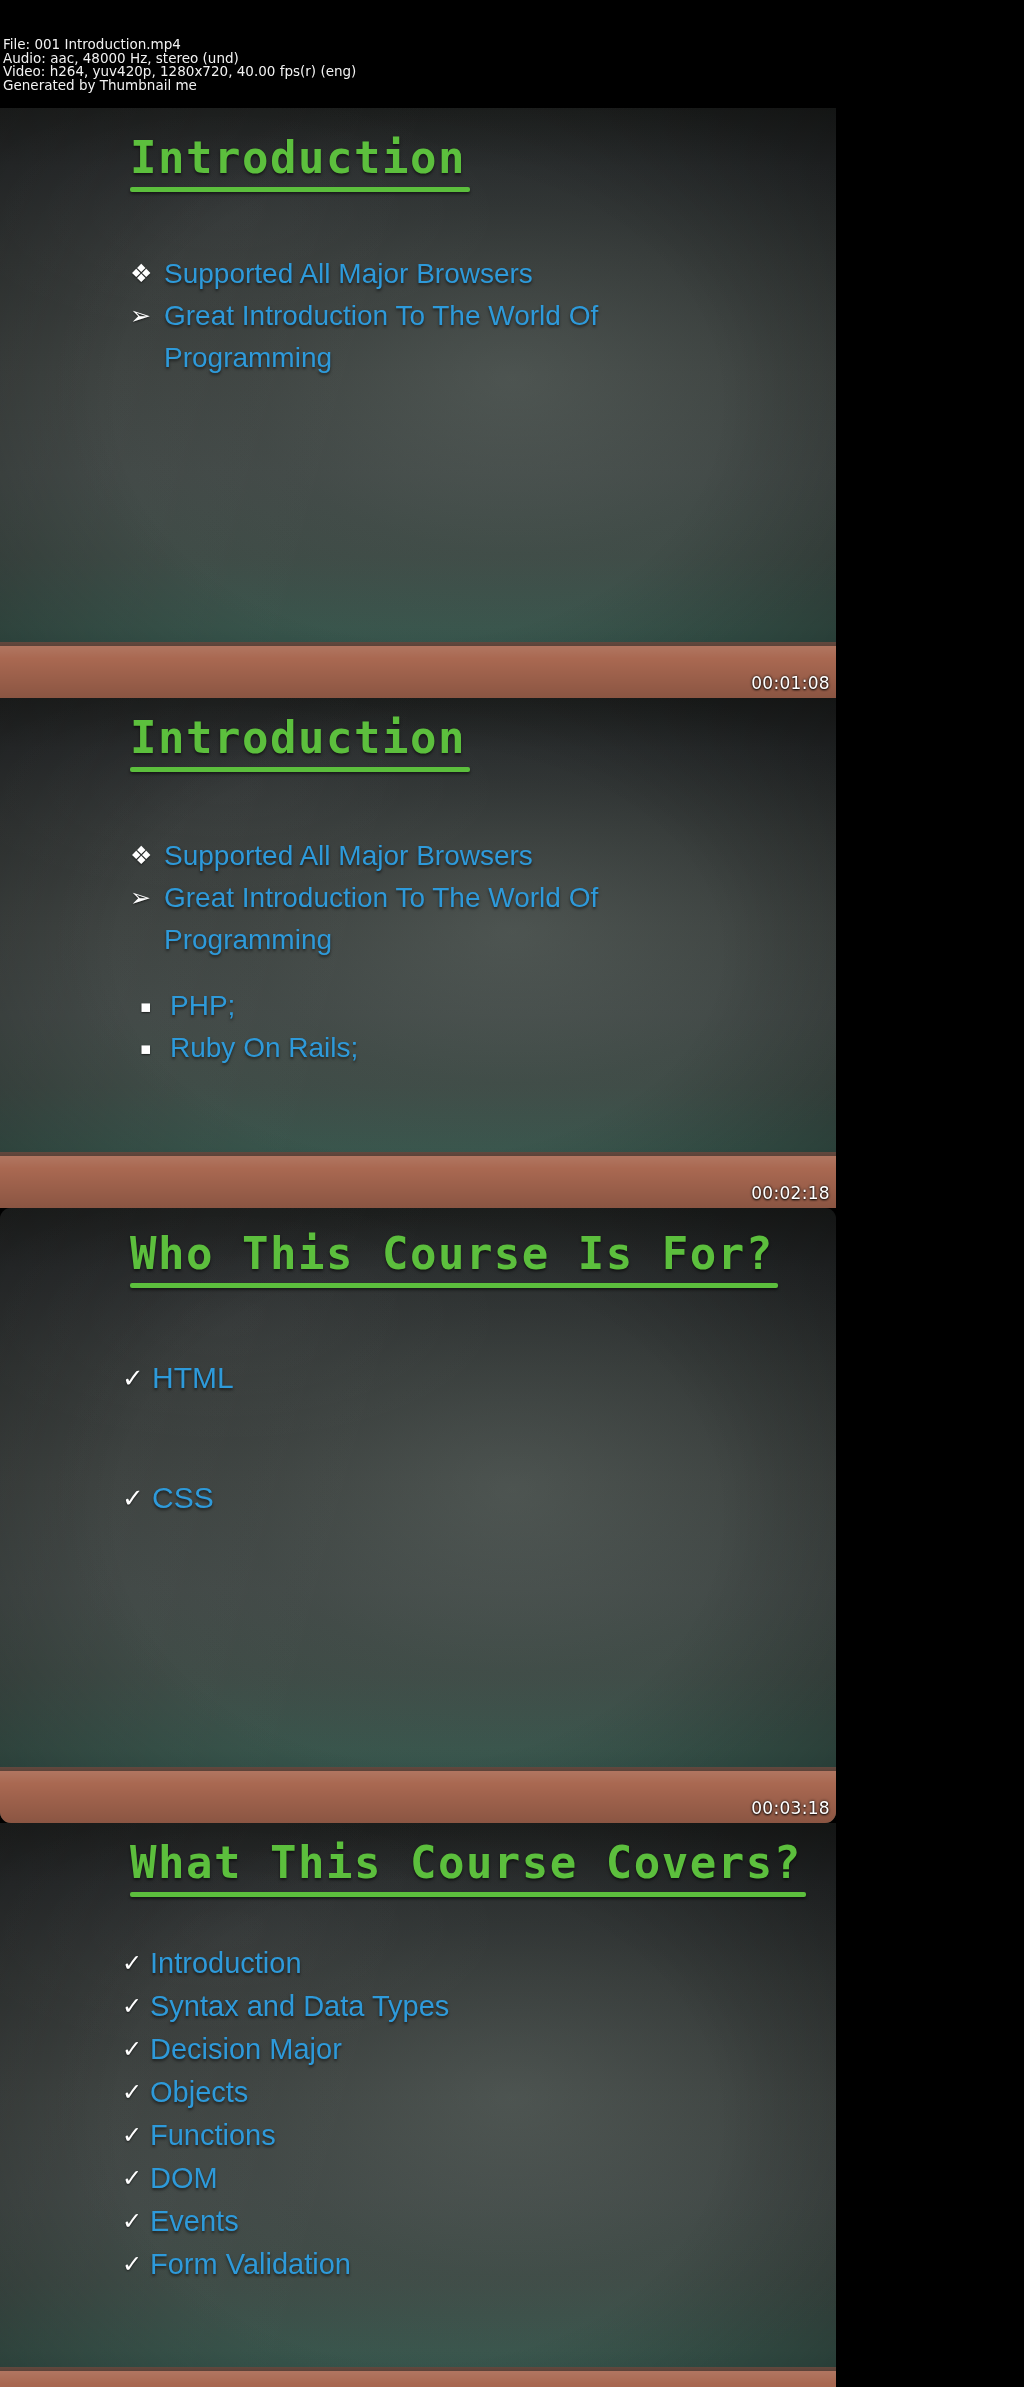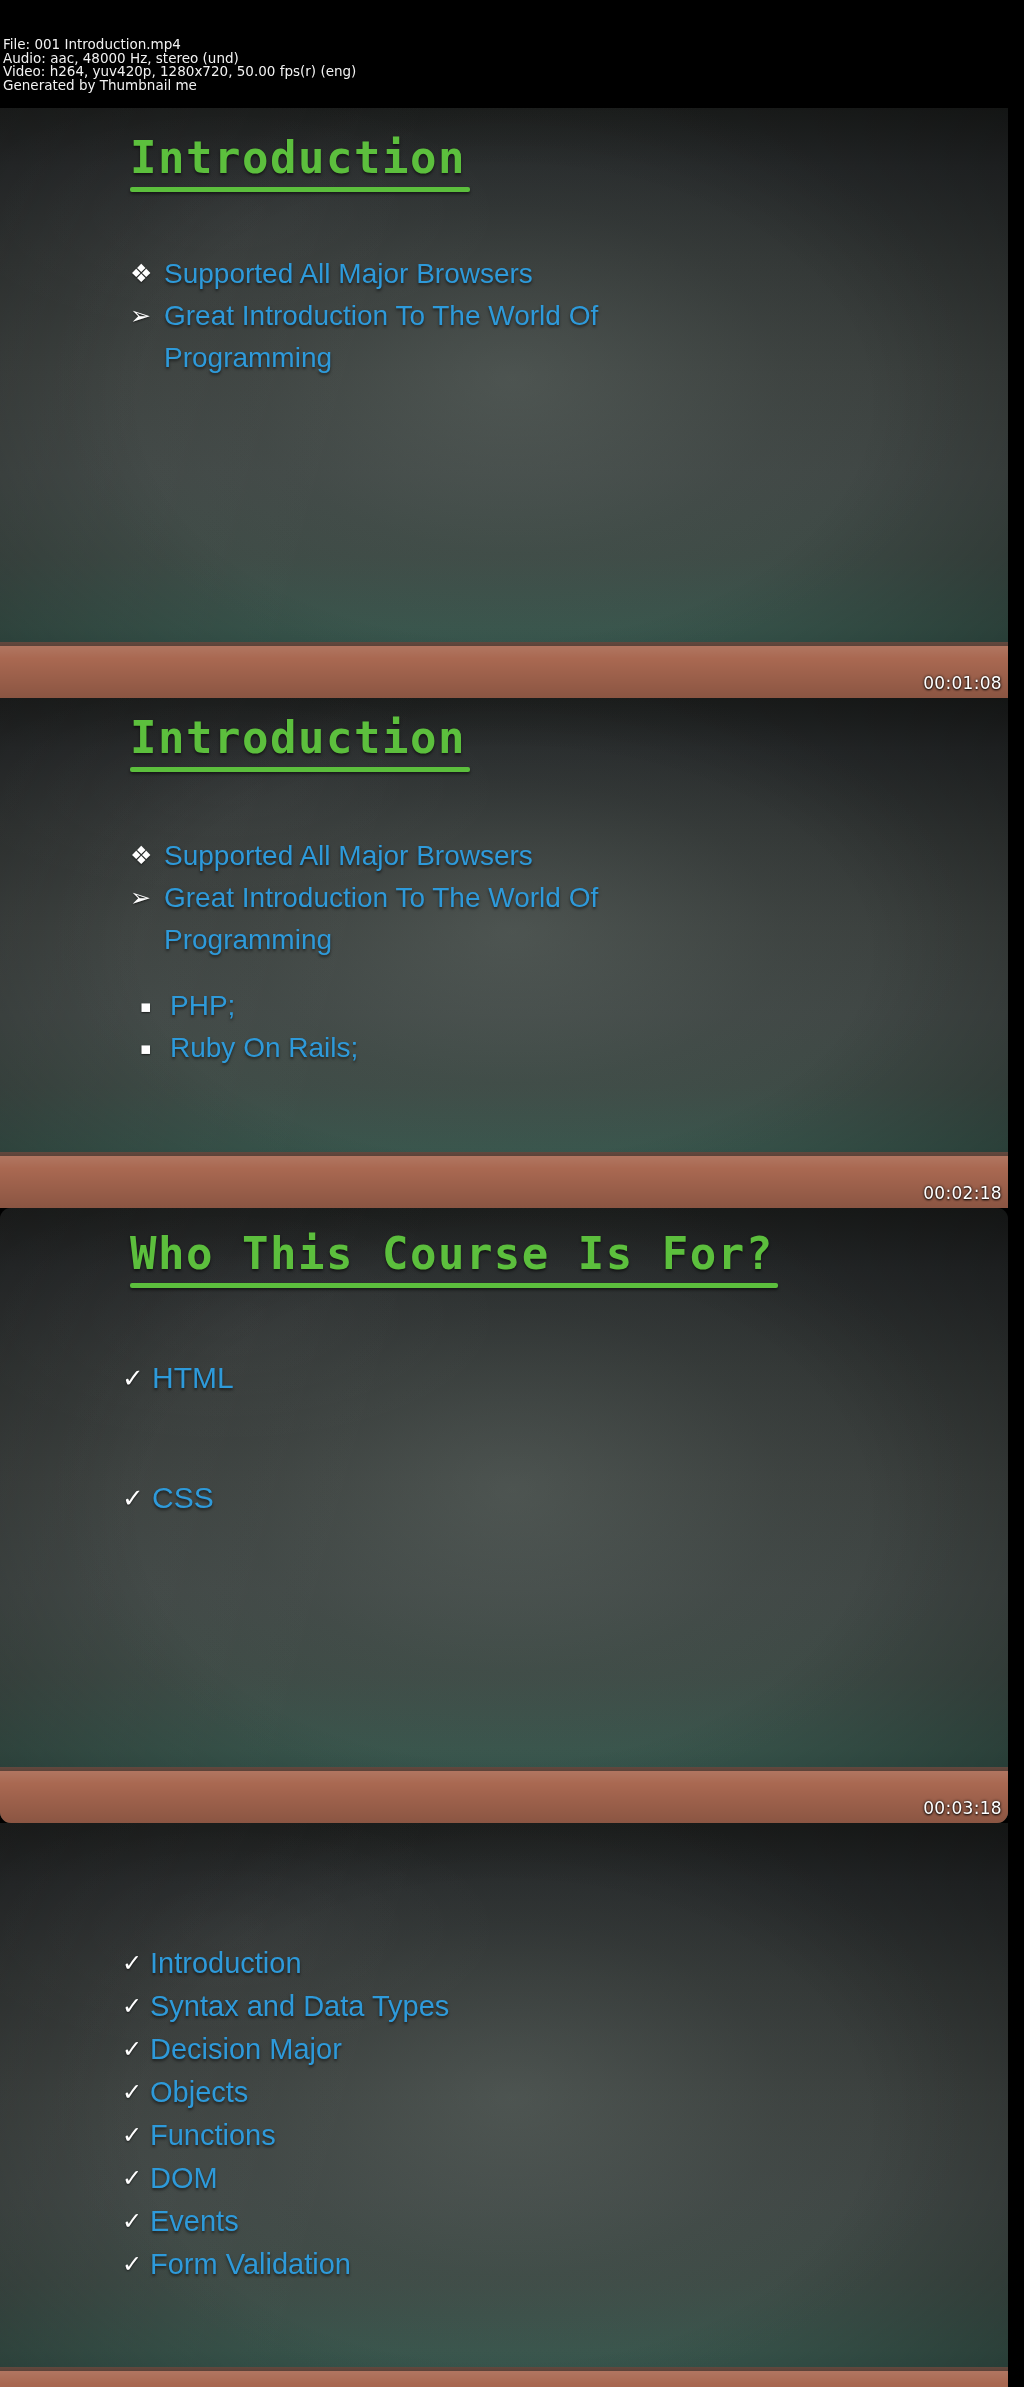--- a/index.html
+++ b/index.html
@@ -6,21 +6,21 @@
   body{width:1024px;height:2387px;font-family:"Liberation Sans",sans-serif;overflow:hidden;}
   .page{position:relative;width:1024px;height:2387px;background:#000;margin-top:36px;}
 
   
   .meta{position:absolute;left:0;top:0;width:1024px;height:72px;background:#000;
         padding:2px 0 0 3px;box-sizing:border-box;}
   .meta div{color:#f2f2f2;font-size:13.5px;line-height:13.6px;white-space:nowrap;
             font-family:"DejaVu Sans",sans-serif;letter-spacing:0px;}
 
   
-  .slide{position:absolute;left:0;width:1008px;overflow:hidden;}
+  .slide{position:absolute;left:0;width:836px;overflow:hidden;}
   .board{position:absolute;left:0;top:0;width:1024px;height:100%;
      background:
        radial-gradient(ellipse 62% 70% at 50% 46%, rgba(120,132,126,0.30) 0%, rgba(90,100,96,0.14) 42%, rgba(0,0,0,0) 72%),
        linear-gradient(to bottom, #1c1e1d 0%, #26292a 10%, #303433 26%, #3a3f3d 45%, #3f4644 62%, #3d4a45 76%, #39554c 88%, #2f5048 96%, #2b4a43 100%);
   }
   .board:after{content:"";position:absolute;left:0;top:0;right:0;bottom:0;
      background:linear-gradient(105deg, rgba(255,255,255,0.035) 0%, rgba(255,255,255,0) 38%),
                 radial-gradient(ellipse 40% 30% at 22% 18%, rgba(255,255,255,0.03), rgba(0,0,0,0) 70%);
      pointer-events:none;}
   .vign{position:absolute;left:0;top:0;right:0;bottom:0;pointer-events:none;
@@ -67,21 +67,21 @@
          text-shadow:0 0 3px rgba(0,0,0,0.95),0 1px 2px rgba(0,0,0,0.9);}
 </style>
 </head>
 <body>
 
 <div class="page">
 
   <div class="meta">
     <div>File: 001 Introduction.mp4</div>
     <div>Audio: aac, 48000 Hz, stereo (und)</div>
-    <div>Video: h264, yuv420p, 1280x720, 50.00 fps(r) (eng)</div>
+    <div>Video: h264, yuv420p, 1280x720, 40.00 fps(r) (eng)</div>
     <div>Generated by Thumbnail me</div>
   </div>
 
   <div class="slide s1" style="top:72px;height:590px;">
     <div class="board"></div>
     <div class="vign"></div>
 
     <div class="title-wrap" style="left:130px;top:28px;">
       <div class="title">Introduction</div>
       <div class="title-rule" style="width: 340px;"></div>
@@ -175,20 +175,24 @@
       <div class="floor-top"></div>
       <div class="floor-sheen"></div>
     </div>
     <div class="stamp" style="bottom:5px;">00:03:18</div>
   </div>
 
   <div class="slide s4" style="top:1787px;height:600px;">
     <div class="board"></div>
     <div class="vign"></div>
 
+    <div class="title-wrap" style="left:130px;top:18px;">
+      <div class="title">What This Course Covers?</div>
+      <div class="title-rule" style="width: 676px;"></div>
+    </div>
 
     <div class="bullets" style="left:122px;top:122px;width:820px;">
       <div class="bl">
         <span class="mark">✓</span>
         <span class="txt">Introduction</span>
       </div>
       <div class="bl">
         <span class="mark">✓</span>
         <span class="txt">Syntax and Data Types</span>
       </div>

